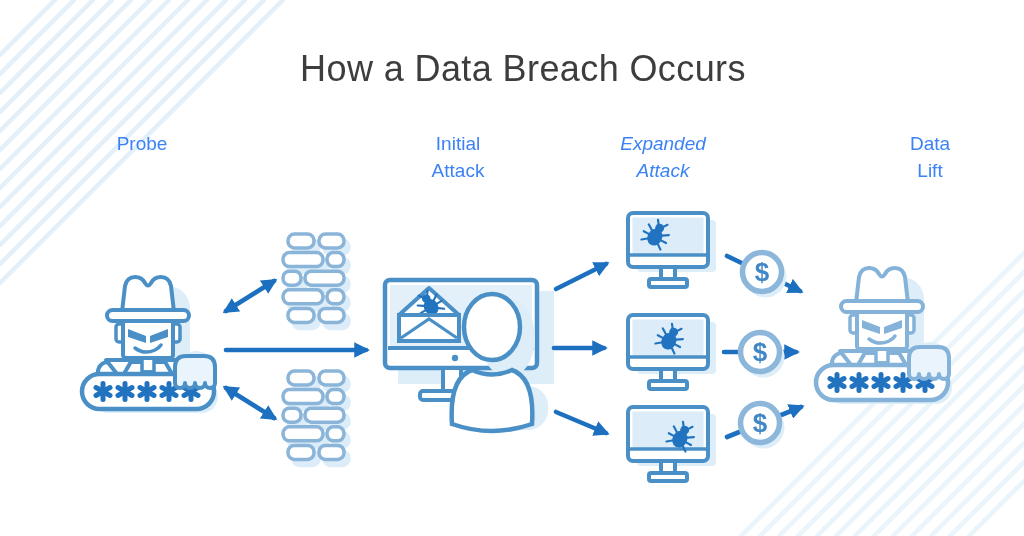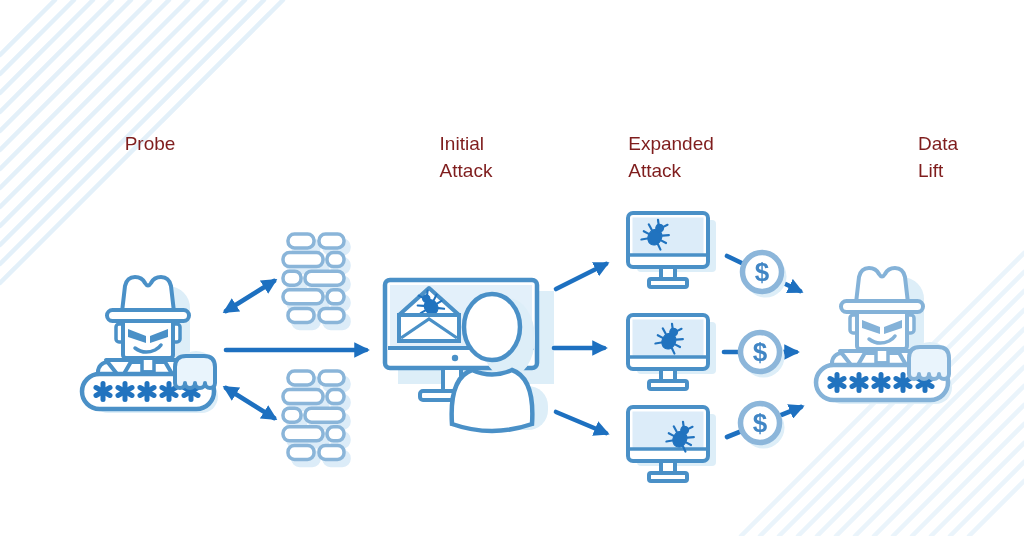--- a/index.html
+++ b/index.html
@@ -8,27 +8,26 @@
     overflow:hidden;font-family:"Liberation Sans", sans-serif;
   }
   .diagram-svg{position:absolute;left:0;top:0;}
   .page-title{
     position:absolute;top:48px;left:523px;transform:translateX(-50%);
     margin:0;font-size:36px;font-weight:400;color:#3d3d3d;
     letter-spacing:0.4px;white-space:nowrap;
   }
   .stage-label{
     position:absolute;top:130px;transform:translateX(-50%);
-    font-size:19px;line-height:27px;color:#7f1d1d;
+    font-size:19px;line-height:27px;color:#3b82f6;text-align:center;
     white-space:pre-line;
-    margin-left:8px;
   }
   .stage-probe{left:142px;}
   .stage-initial{left:458px;}
-  .stage-expanded{left:663px;}
+  .stage-expanded{left:663px;font-style:italic;}
   .stage-datalift{left:930px;}
   .coin-dollar{
     font-family:"Liberation Sans", sans-serif;font-weight:bold;font-size:26px;
     fill:#4186c5;text-anchor:middle;
   }
 </style>
 </head>
 <body>
 
 <div class="canvas">
@@ -229,20 +228,21 @@
     <g>
       <use href="#coin" x="760" y="423"></use>
       <text class="coin-dollar" x="760" y="432">$</text>
     </g>
 
     <g color="#84b2d8">
       <use href="#hacker" x="812" y="257"></use>
     </g>
   </svg>
 
+  <h1 class="page-title">How a Data Breach Occurs</h1>
 
   <div class="stage-label stage-probe">Probe</div>
   <div class="stage-label stage-initial">Initial
 Attack</div>
   <div class="stage-label stage-expanded">Expanded
 Attack</div>
   <div class="stage-label stage-datalift">Data
 Lift</div>
 
 </div>

